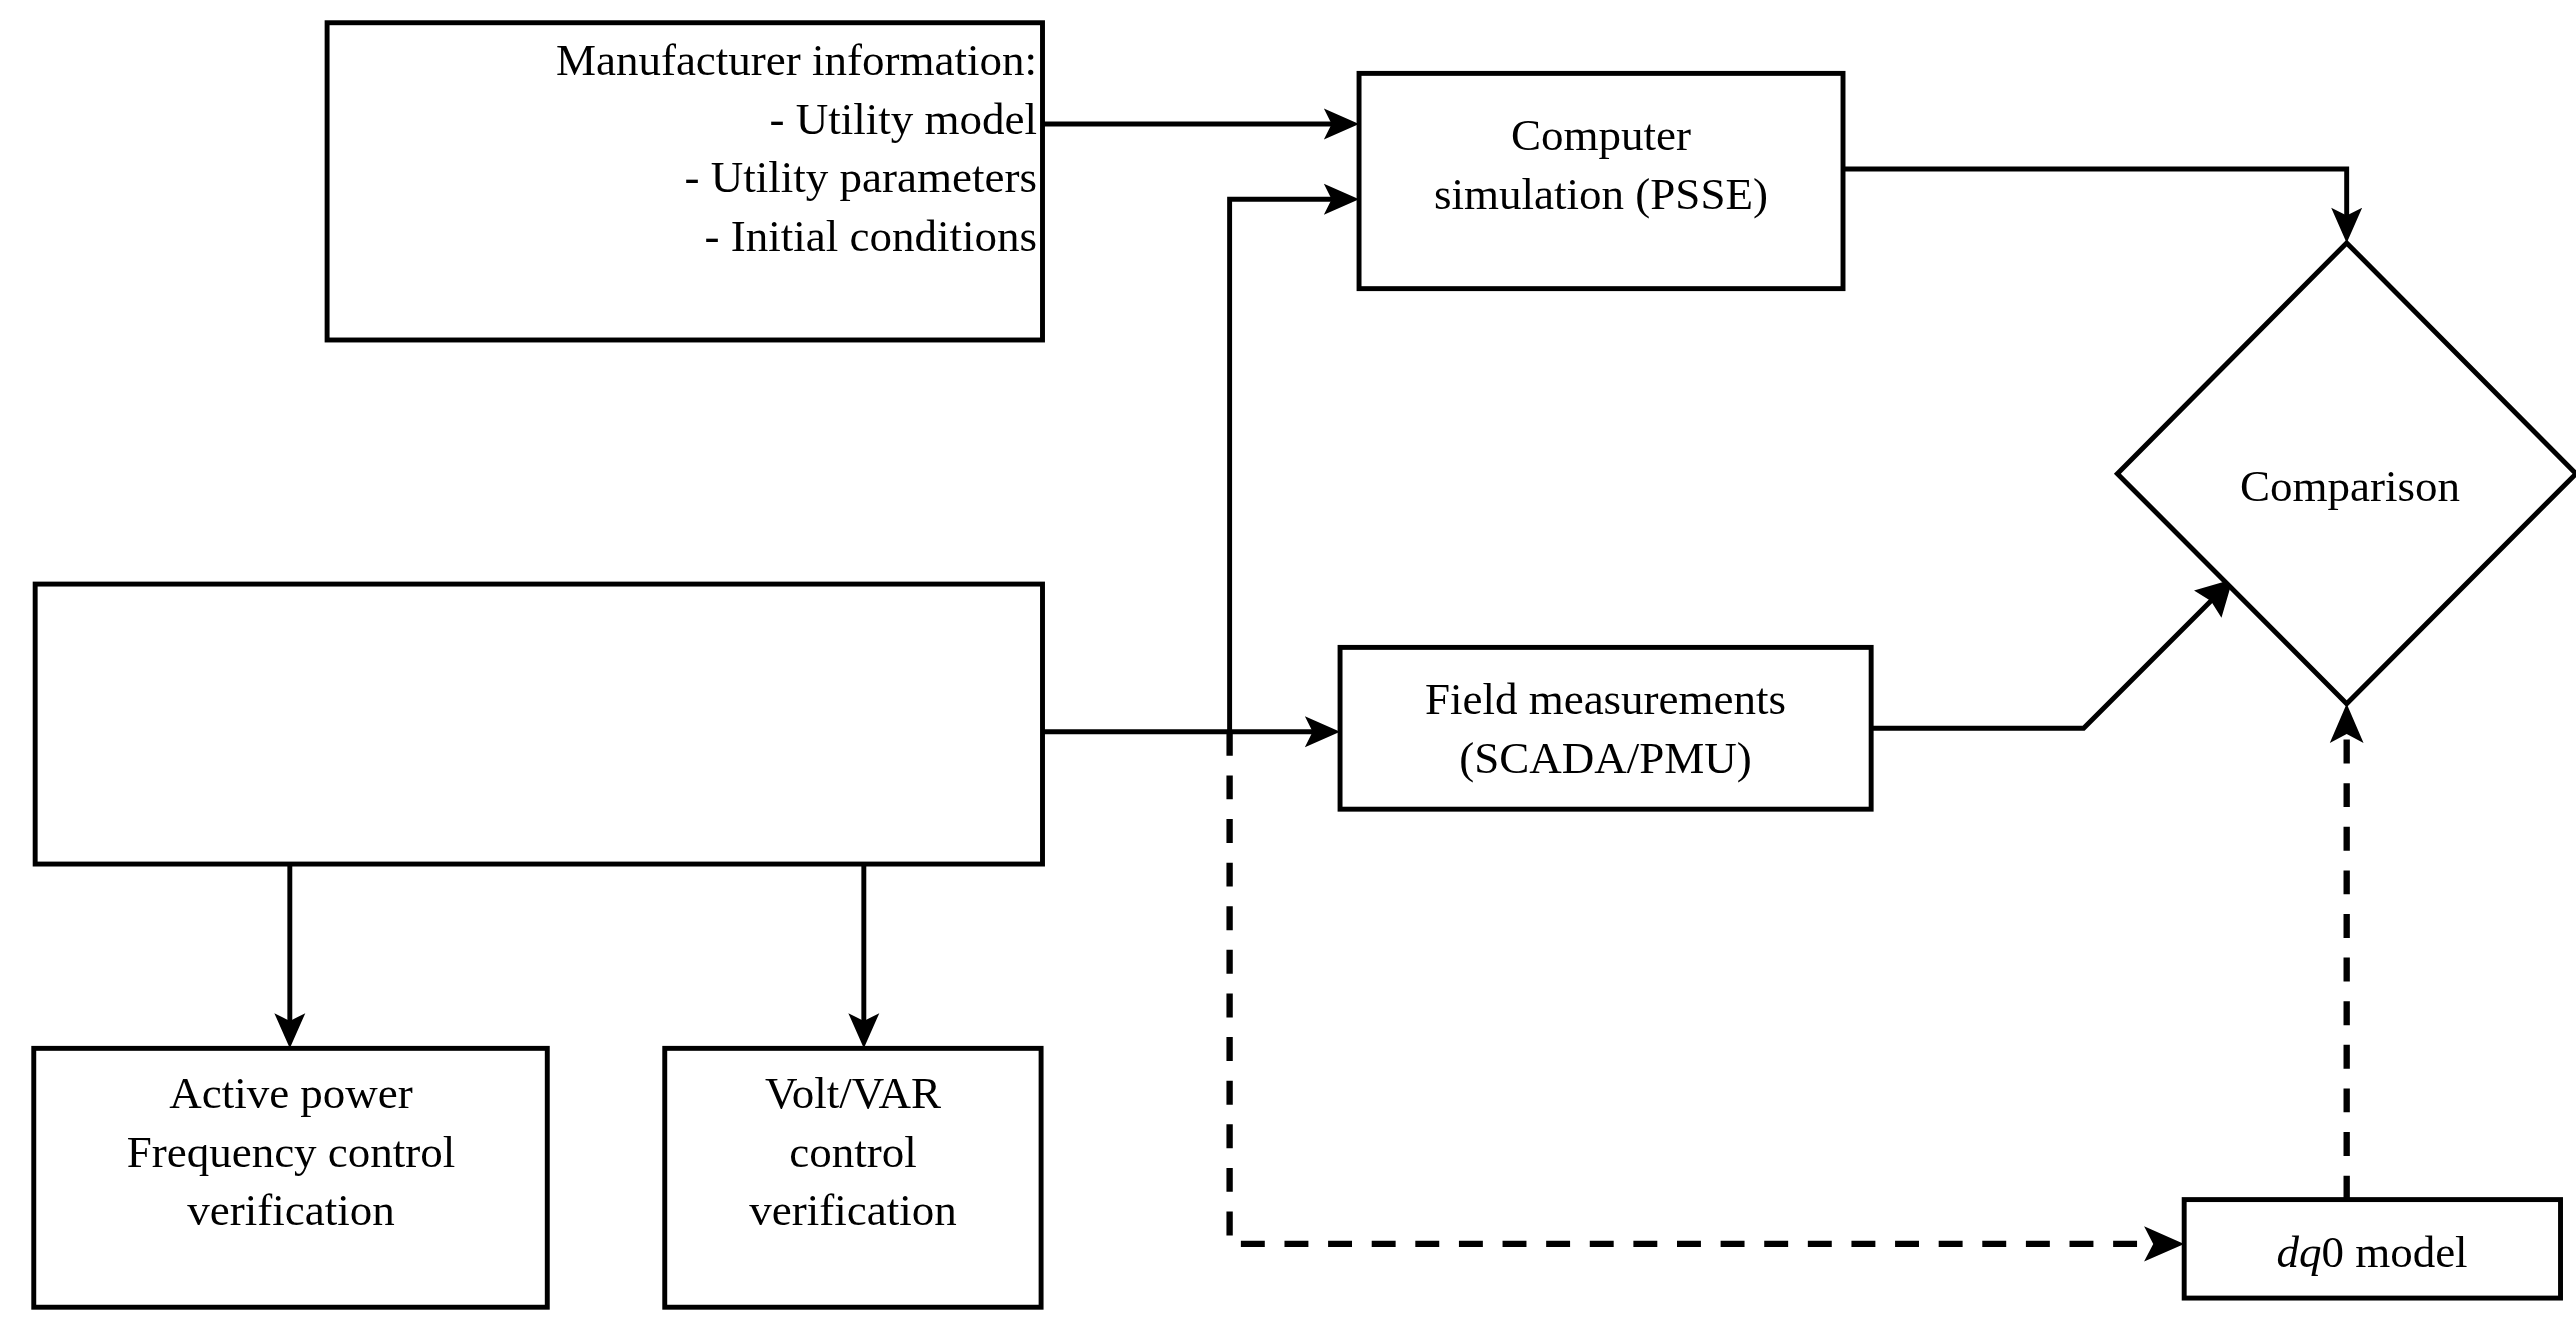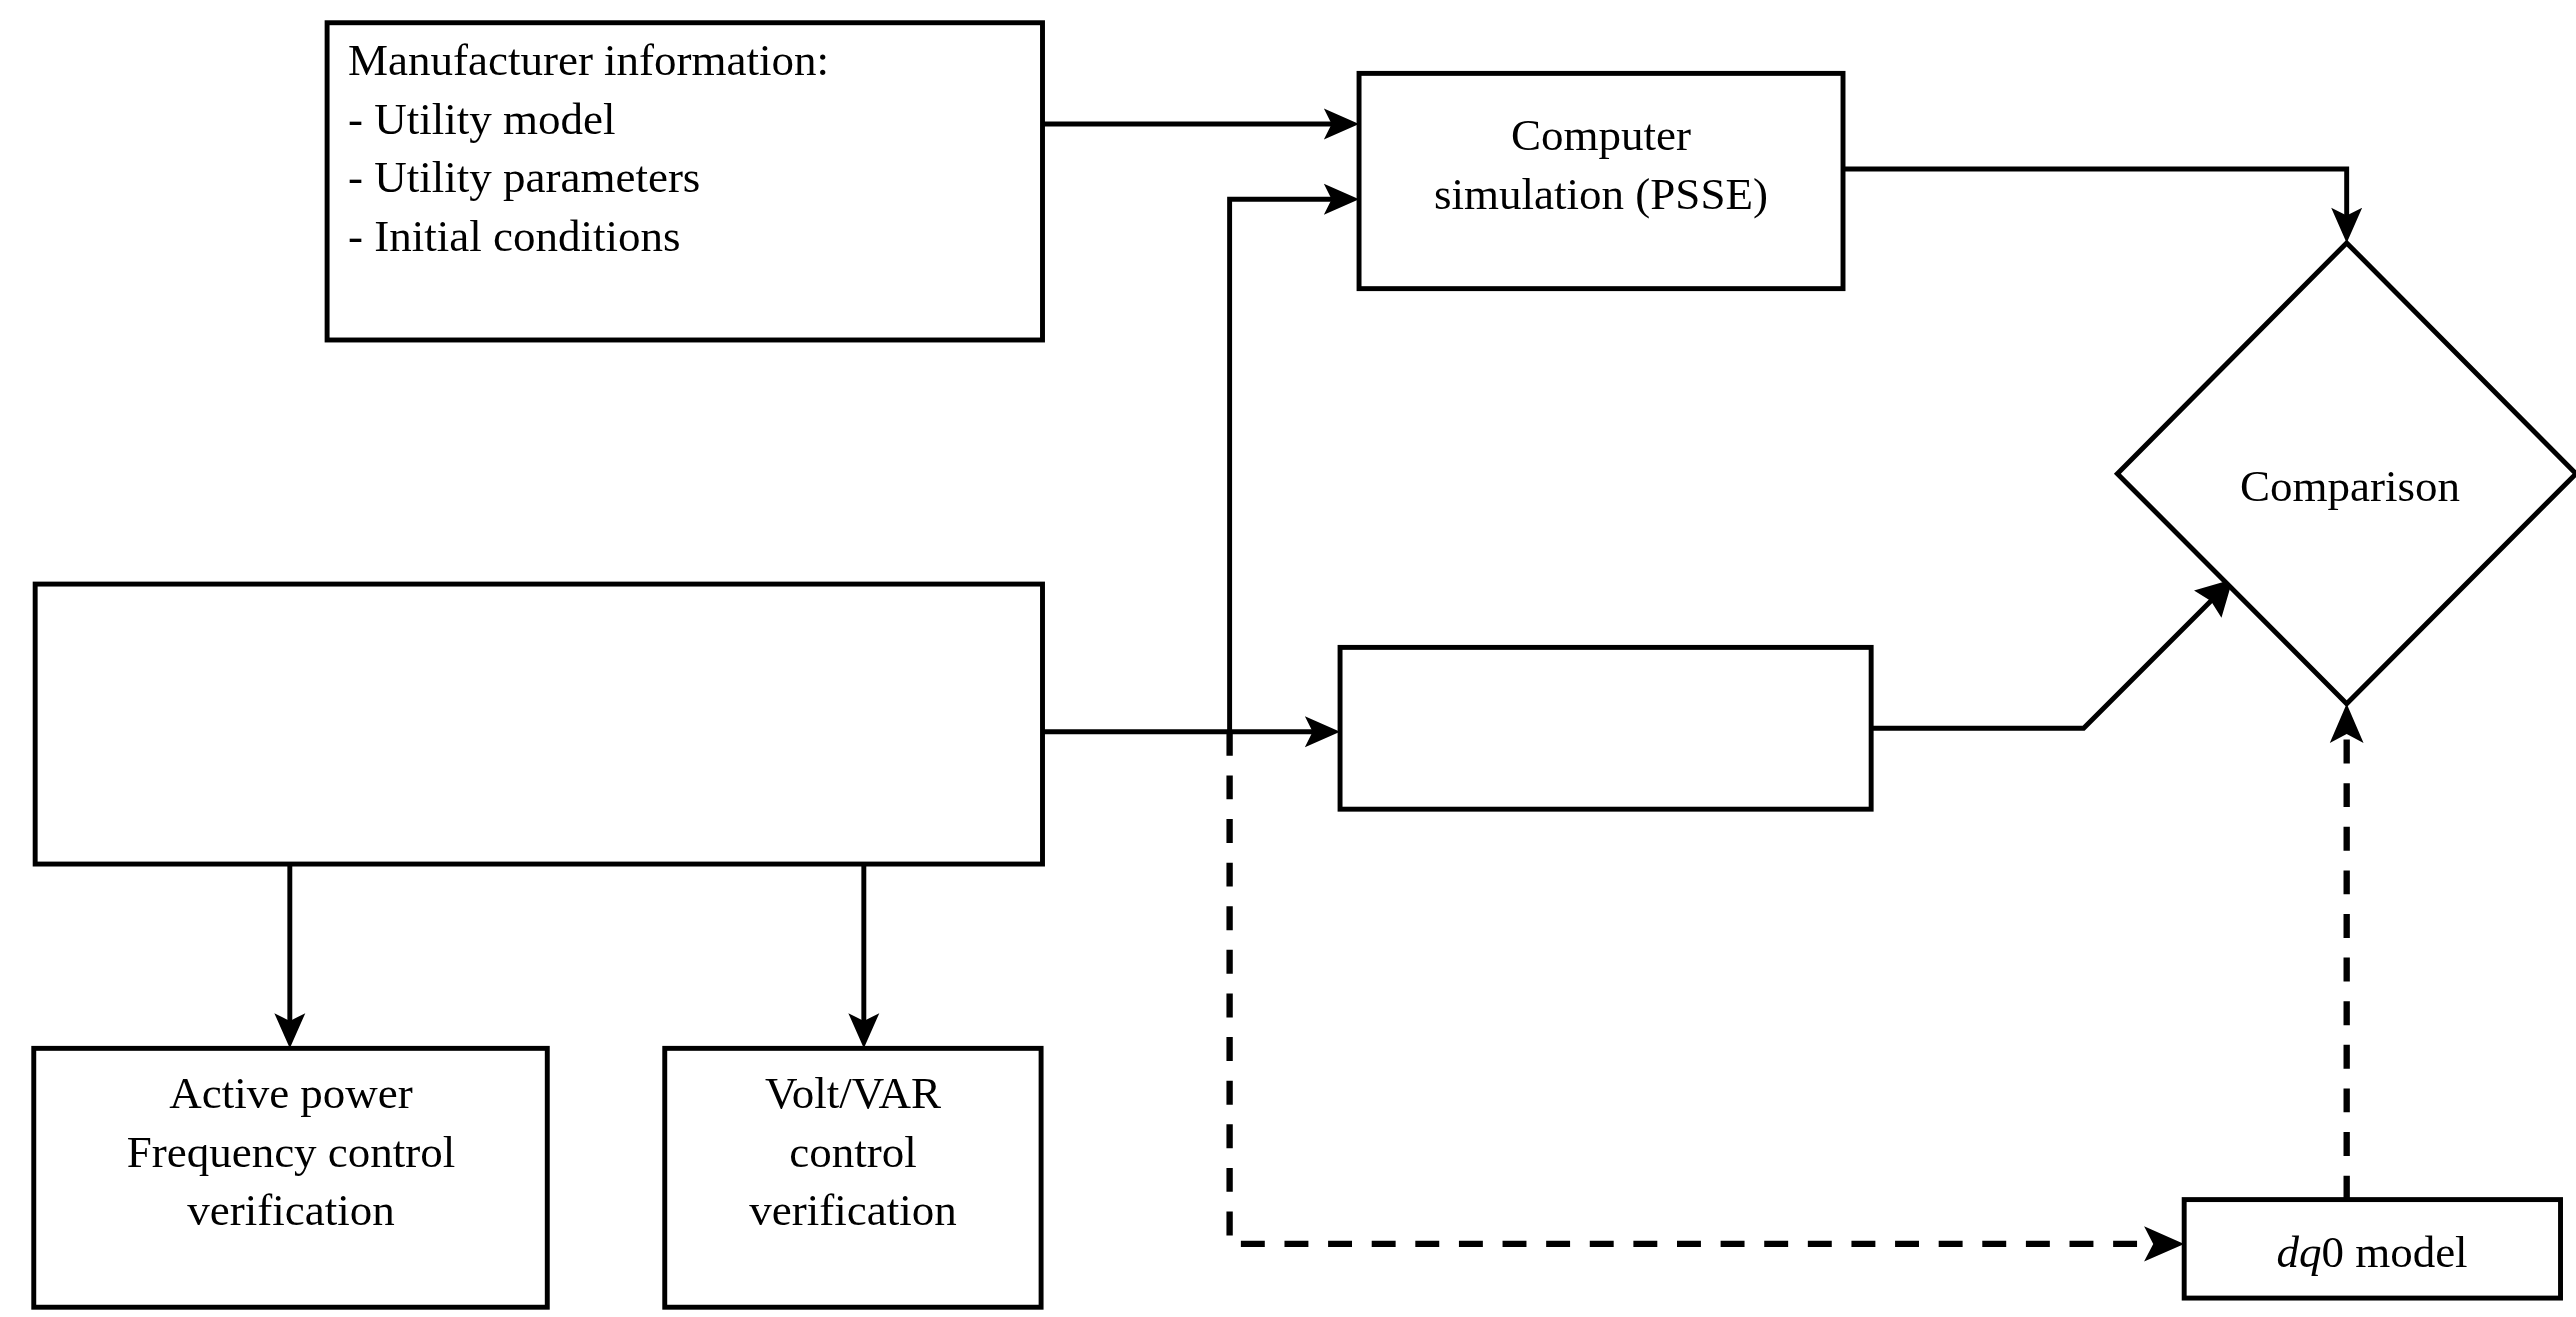--- a/index.html
+++ b/index.html
@@ -61,21 +61,21 @@
     font-family: "Liberation Serif", "DejaVu Serif", serif;
     font-size: 45px;
     line-height: 1.30;
     white-space: pre;
     pointer-events: none;
   }
   .node-text.centered {
     text-align: center;
   }
   .node-text.left-aligned {
-    text-align: left;
+    text-align: right;
   }
   .txt-manufacturer {
     left: 348px;
     top: 31px;
     width: 689px;
   }
   .txt-psse {
     left: 1359px;
     top: 98px;
     width: 484px;
@@ -189,20 +189,22 @@
 - Utility model
 - Utility parameters
 - Initial conditions</div>
 
   <div class="node-text centered txt-psse">Computer
 simulation (PSSE)</div>
 
   <div class="node-text centered txt-comparison">Comparison</div>
 
 
+  <div class="node-text centered txt-field">Field measurements
+(SCADA/PMU)</div>
 
   <div class="node-text centered txt-active">Active power
 Frequency control
 verification</div>
 
   <div class="node-text centered txt-voltvar">Volt/VAR
 control
 verification</div>
 
   <div class="node-text centered txt-dq0"><span class="mathvar">dq</span><span>0 model</span></div>

